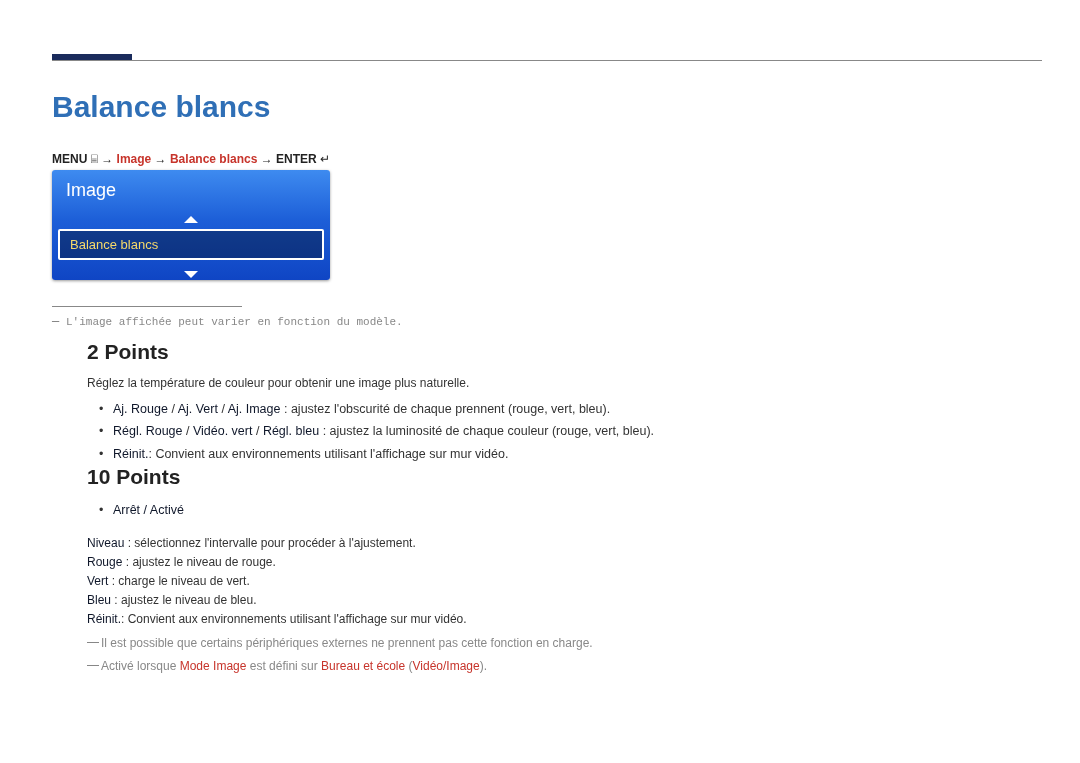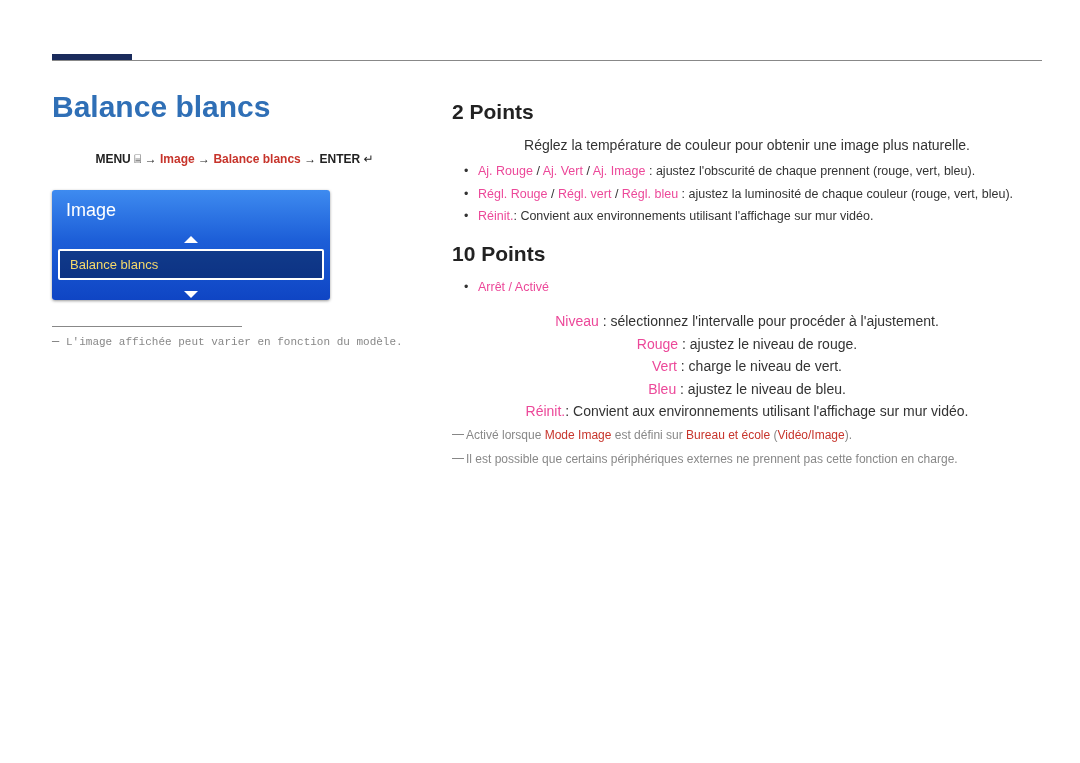--- a/index.html
+++ b/index.html
@@ -25,41 +25,41 @@
     right: 38px;
     height: 1px;
     background: #888;
   }
   .page {
     position: absolute;
     top: 90px;
     left: 52px;
     right: 38px;
     display: flex;
+    flex-direction: column;
   }
   .left-col {
     width: 365px;
     flex-shrink: 0;
   }
   .right-col {
     flex: 1;
     padding-left: 35px;
   }
   .page-title {
     color: #2f6fb6;
     font-size: 30px;
     font-weight: bold;
     margin-bottom: 28px;
   }
   .crumb {
     font-size: 12px;
     font-weight: bold;
     color: #222;
-    margin-bottom: 24px;
-    text-align: center;
+    margin-bottom: 4px;
   }
   .crumb .hl { color: #c7342b; }
   .crumb .glyph { font-weight: normal; }
   .menu-card {
     width: 278px;
     border-radius: 3px;
     overflow: hidden;
     background: linear-gradient(#3e8bf0, #1d5fd8 45%, #0f45c4);
     box-shadow: 0 1px 3px rgba(0,0,0,0.4);
   }
@@ -113,47 +113,45 @@
     left: 0;
     top: -1px;
     font-size: 12px;
     color: #777;
   }
   .section-heading {
     font-size: 21px;
     font-weight: bold;
     color: #222;
     margin-bottom: 10px;
-    margin-top: 14px;
   }
   .right-col .section-heading:first-child { margin-top: 10px; }
   .body-text {
-    font-size: 14px;
+    font-size: 12px;
     color: #333;
     line-height: 1.6;
-    text-align: center;
   }
   ul.bullets {
     list-style: none;
     padding-left: 26px;
     margin-top: 4px;
   }
   ul.bullets li {
     position: relative;
     font-size: 12.5px;
     color: #333;
     line-height: 1.8;
   }
   ul.bullets li::before {
     content: "•";
     position: absolute;
     left: -14px;
     color: #333;
   }
-  .hl { color: #ec4899; }
+  .hl { color: #0f172a; }
   .note {
     position: relative;
     padding-left: 14px;
     font-size: 12px;
     color: #888;
     line-height: 1.6;
     margin-top: 4px;
   }
   .note::before {
     content: "―";
@@ -201,21 +199,21 @@
 
   <div class="right-col">
 
     <div class="section-heading">2 Points</div>
     <div class="body-text">Réglez la température de couleur pour obtenir une image plus naturelle.</div>
     <ul class="bullets">
       <li>
         <span class="hl">Aj. Rouge</span><span> / </span><span class="hl">Aj. Vert</span><span> / </span><span class="hl">Aj. Image</span><span> : ajustez l'obscurité de chaque prennent (rouge, vert, bleu).</span>
       </li>
       <li>
-        <span class="hl">Régl. Rouge</span><span> / </span><span class="hl">Régl. vert</span><span> / </span><span class="hl">Régl. bleu</span><span> : ajustez la luminosité de chaque couleur (rouge, vert, bleu).</span>
+        <span class="hl">Régl. Rouge</span><span> / </span><span class="hl">Vidéo. vert</span><span> / </span><span class="hl">Régl. bleu</span><span> : ajustez la luminosité de chaque couleur (rouge, vert, bleu).</span>
       </li>
       <li>
         <span class="hl">Réinit.</span><span>: Convient aux environnements utilisant l'affichage sur mur vidéo.</span>
       </li>
     </ul>
 
     <div class="section-heading">10 Points</div>
     <ul class="bullets">
       <li>
         <span class="hl">Arrêt</span><span class="hl"> / </span><span class="hl">Activé</span>
@@ -230,19 +228,19 @@
     <div class="body-text">
       <span class="hl">Vert</span><span> : charge le niveau de vert.</span>
     </div>
     <div class="body-text">
       <span class="hl">Bleu</span><span> : ajustez le niveau de bleu.</span>
     </div>
     <div class="body-text">
       <span class="hl">Réinit.</span><span>: Convient aux environnements utilisant l'affichage sur mur vidéo.</span>
     </div>
 
+    <div class="note">Il est possible que certains périphériques externes ne prennent pas cette fonction en charge.</div>
     <div class="note">
       <span>Activé lorsque </span><span class="hl">Mode Image</span><span> est défini sur </span><span class="hl">Bureau et école</span><span> (</span><span class="hl">Vidéo/Image</span><span>).</span>
     </div>
-    <div class="note">Il est possible que certains périphériques externes ne prennent pas cette fonction en charge.</div>
 
   </div>
 </div>
 
 </body></html>

